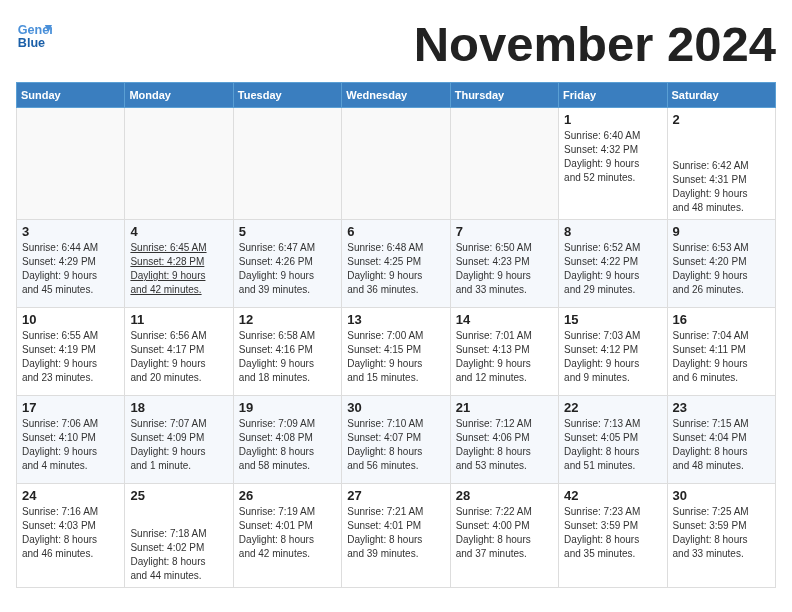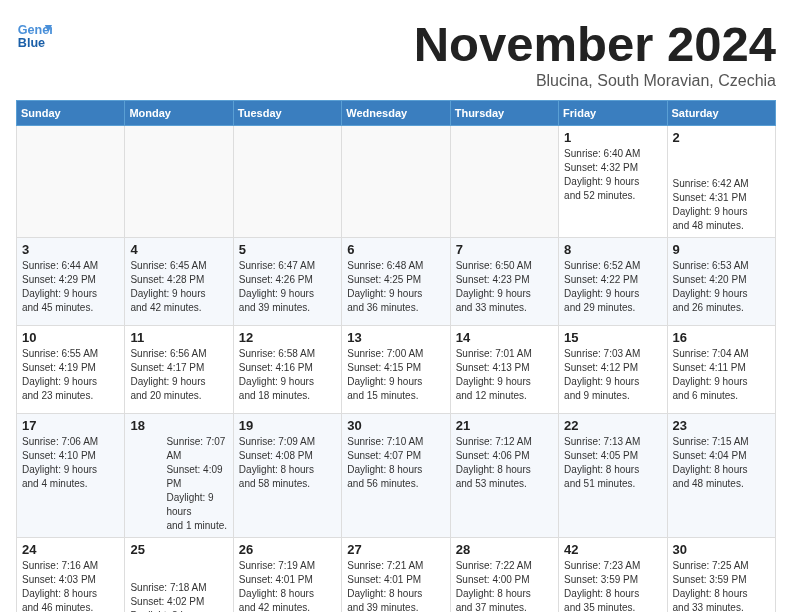--- a/index.html
+++ b/index.html
@@ -85,21 +85,20 @@
 <div class="header-area">
   <div class="logo">
     <svg class="logo-icon" viewBox="0 0 40 40">
       <text x="2" y="20" font-size="14" font-weight="bold" fill="#4a90d9">General</text>
       <text x="2" y="34" font-size="14" font-weight="bold" fill="#1a5fa8">Blue</text>
       <polygon points="32,10 40,10 36,18" fill="#4a90d9"></polygon>
     </svg>
   </div>
   <div class="title-area">
     <div class="month-title">November 2024</div>
-    <div class="location">Blucina, South Moravian, Czechia</div>
   </div>
 </div>
 
 <table>
   <thead>
     <tr>
     <th>Sunday</th>
         <th>Monday</th>
         <th>Tuesday</th>
         <th>Wednesday</th>
@@ -133,21 +132,21 @@
       <tr>
         <td>
           <span class="day-num">3</span>
           <div class="day-info" style="white-space: pre-line;">Sunrise: 6:44 AM
 Sunset: 4:29 PM
 Daylight: 9 hours
 and 45 minutes.</div>
         </td>
         <td>
           <span class="day-num">4</span>
-          <div class="day-info" style="white-space: pre-line;">Sunrise: 6:45 AM
+          <div class="day-info" style="white-space: pre-line; text-decoration: underline;">Sunrise: 6:45 AM
 Sunset: 4:28 PM
 Daylight: 9 hours
 and 42 minutes.</div>
         </td>
         <td>
           <span class="day-num">5</span>
           <div class="day-info" style="white-space: pre-line;">Sunrise: 6:47 AM
 Sunset: 4:26 PM
 Daylight: 9 hours
 and 39 minutes.</div>
@@ -235,21 +234,21 @@
       <tr>
         <td>
           <span class="day-num">17</span>
           <div class="day-info" style="white-space: pre-line;">Sunrise: 7:06 AM
 Sunset: 4:10 PM
 Daylight: 9 hours
 and 4 minutes.</div>
         </td>
         <td>
           <span class="day-num">18</span>
-          <div class="day-info" style="white-space: pre-line; margin-left: 36px;">Sunrise: 7:07 AM
+          <div class="day-info" style="white-space: pre-line;">Sunrise: 7:07 AM
 Sunset: 4:09 PM
 Daylight: 9 hours
 and 1 minute.</div>
         </td>
         <td>
           <span class="day-num">19</span>
           <div class="day-info" style="white-space: pre-line;">Sunrise: 7:09 AM
 Sunset: 4:08 PM
 Daylight: 8 hours
 and 58 minutes.</div>

